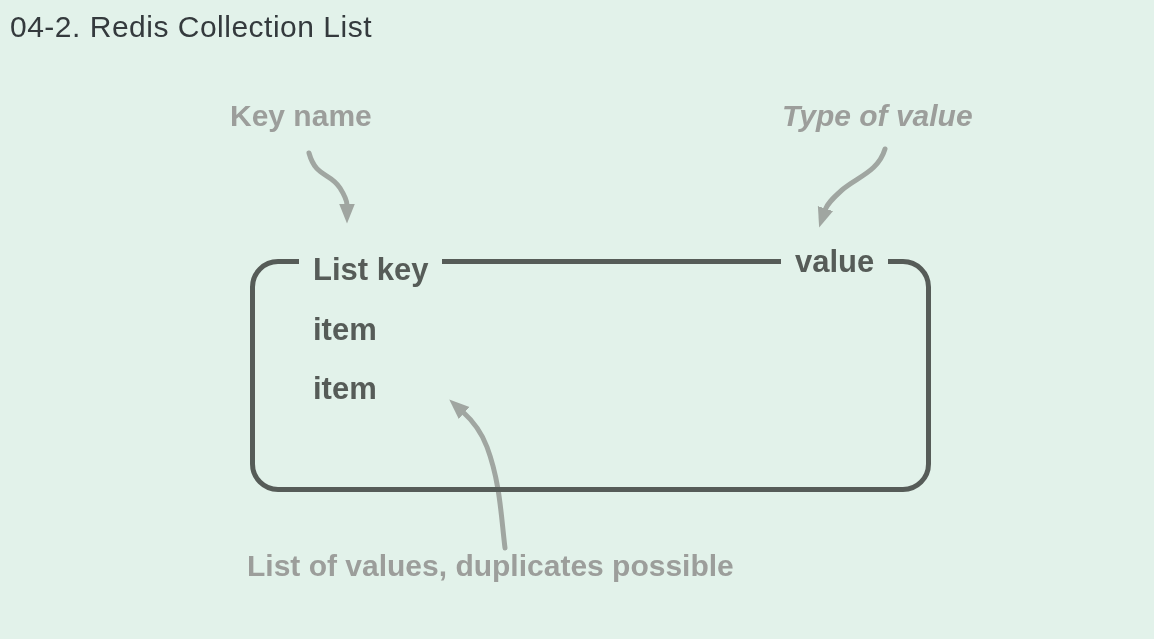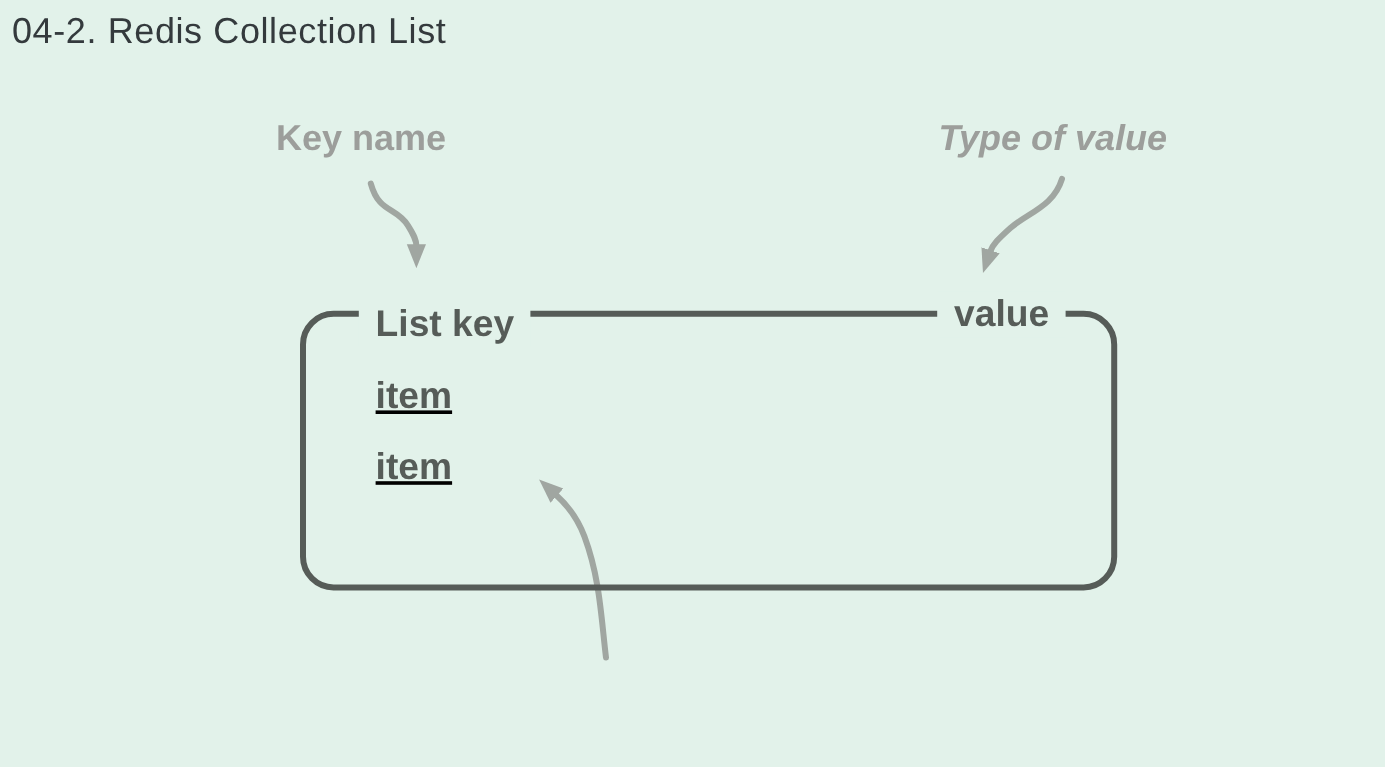--- a/index.html
+++ b/index.html
@@ -67,21 +67,20 @@
     white-space: nowrap;
     z-index: 3;
   }
   .box-key-label { left: 299px; top: 251px; padding: 0 14px; text-align: right; }
   .box-type-label { left: 781px; top: 243px; padding: 0 14px; }
 
   .items-column {
     position: absolute;
     left: 313px; top: 300px;
     z-index: 3;
-    text-decoration: underline;
   }
   .list-item {
     font-size: 31px; font-weight: 700;
     color: var(--dark-text);
     line-height: 59px;
     white-space: nowrap;
   }
 </style>
 </head>
 <body>
@@ -107,14 +106,15 @@
   <div class="list-box"></div>
 
   <span class="border-label box-key-label">List key</span>
   <span class="border-label box-type-label">value</span>
 
   <div class="items-column">
     <div class="list-item">item</div>
     <div class="list-item">item</div>
   </div>
 
+  <span class="gray-label bottom-label">List of values, duplicates possible</span>
 
 </div>
 
 </body></html>

